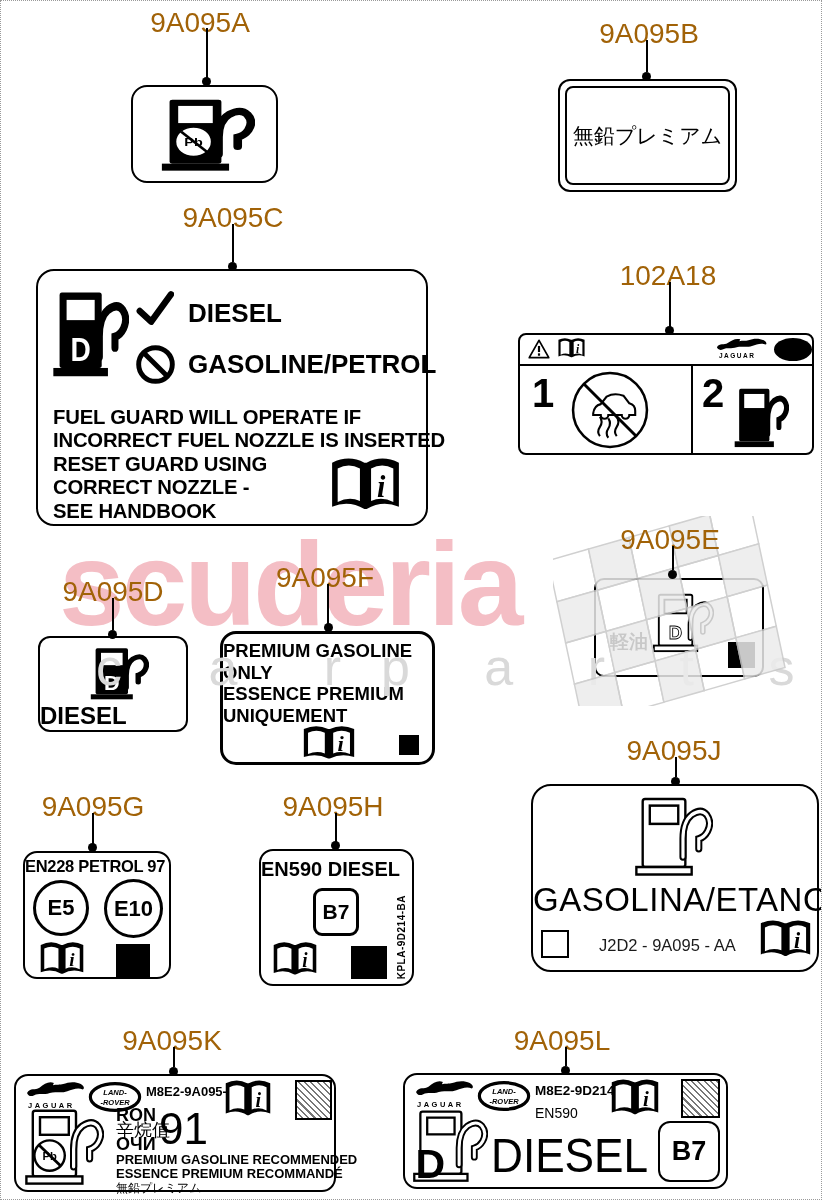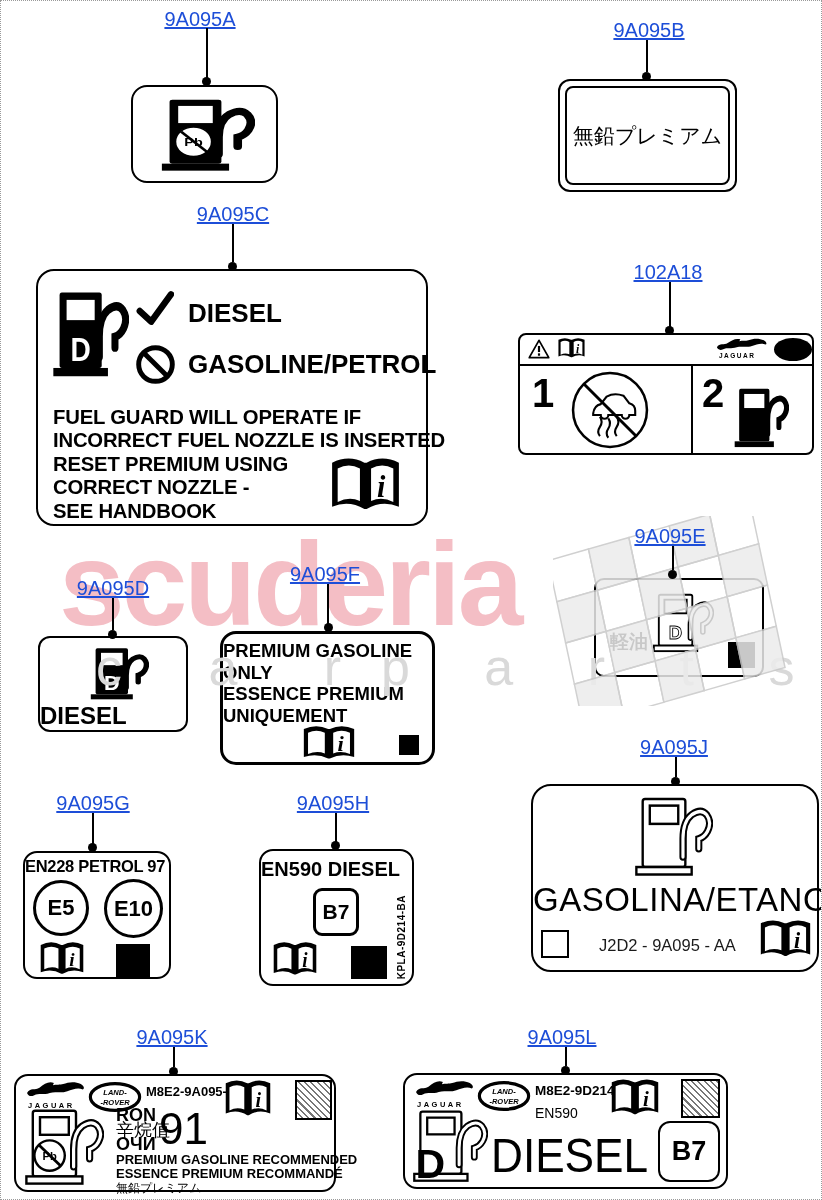--- a/index.html
+++ b/index.html
@@ -1,19 +1,19 @@
 <!DOCTYPE html>
 <html><head>
 <meta charset="utf-8">
 <style>
   html,body{margin:0;padding:0;background:#fff;}
   .page{position:relative;width:822px;height:1200px;background:#fff;border:1px dotted #9a9a9a;
         box-sizing:border-box;font-family:"Liberation Sans",sans-serif;overflow:hidden;}
-  .callout{position:absolute;z-index:3;transform:translateX(-50%);color:#1d4ed8;font-size:20px;
-           white-space:nowrap;line-height:1;text-decoration:underline;}
+  .callout{position:absolute;z-index:3;transform:translateX(-50%);color:#a16207;font-size:28px;
+           white-space:nowrap;line-height:1;}
   .cline{position:absolute;width:2px;background:#000;z-index:3;}
   .cdot{position:absolute;width:9px;height:9px;border-radius:50%;background:#000;z-index:4;}
   .label{position:absolute;border:2px solid #000;border-radius:14px;background:#fff;z-index:1;box-sizing:border-box;}
   .abs{position:absolute;}
   .b{font-weight:bold;}
   .ctr{text-align:left;}
   .blacksq{position:absolute;background:#000;}
   .hatch{position:absolute;border:2px solid #000;box-sizing:border-box;
          background:repeating-linear-gradient(45deg,#fff 0 3px,#777 3px 4.5px);}
   .wm{position:absolute;z-index:2;pointer-events:none;line-height:1;}
@@ -167,21 +167,21 @@
         <use href="#sym-check"></use>
       </svg>
   <span class="abs b nowrap" style="left:150px;top:27px;font-size:26px">DIESEL</span>
   <svg class="abs" style="left:97px;top:73px" width="41" height="41" viewBox="0 0 100 100">
         <use href="#sym-no"></use>
       </svg>
   <span class="abs b nowrap" style="left:150px;top:78px;font-size:26px">GASOLINE/PETROL</span>
   <div class="abs b" style="left:15px;top:135px;font-size:20.3px;line-height:23.4px;letter-spacing:-0.2px">
     <div class="nowrap">FUEL GUARD WILL OPERATE IF</div>
     <div class="nowrap">INCORRECT FUEL NOZZLE IS INSERTED</div>
-    <div class="nowrap">RESET PREMIUM USING</div>
+    <div class="nowrap">RESET GUARD USING</div>
     <div class="nowrap">CORRECT NOZZLE -</div>
     <div class="nowrap">SEE HANDBOOK</div>
   </div>
   <svg class="abs" style="left:293px;top:187px" width="69" height="58" viewBox="0 0 62 50" preserveAspectRatio="none">
         <use href="#sym-book"></use>
       </svg>
 </div>
 
 <div class="label" style="left:517px;top:332px;width:296px;height:122px;border-radius:8px">
   <svg class="abs" style="left:8px;top:4px" width="22" height="20" viewBox="0 0 100 92">

